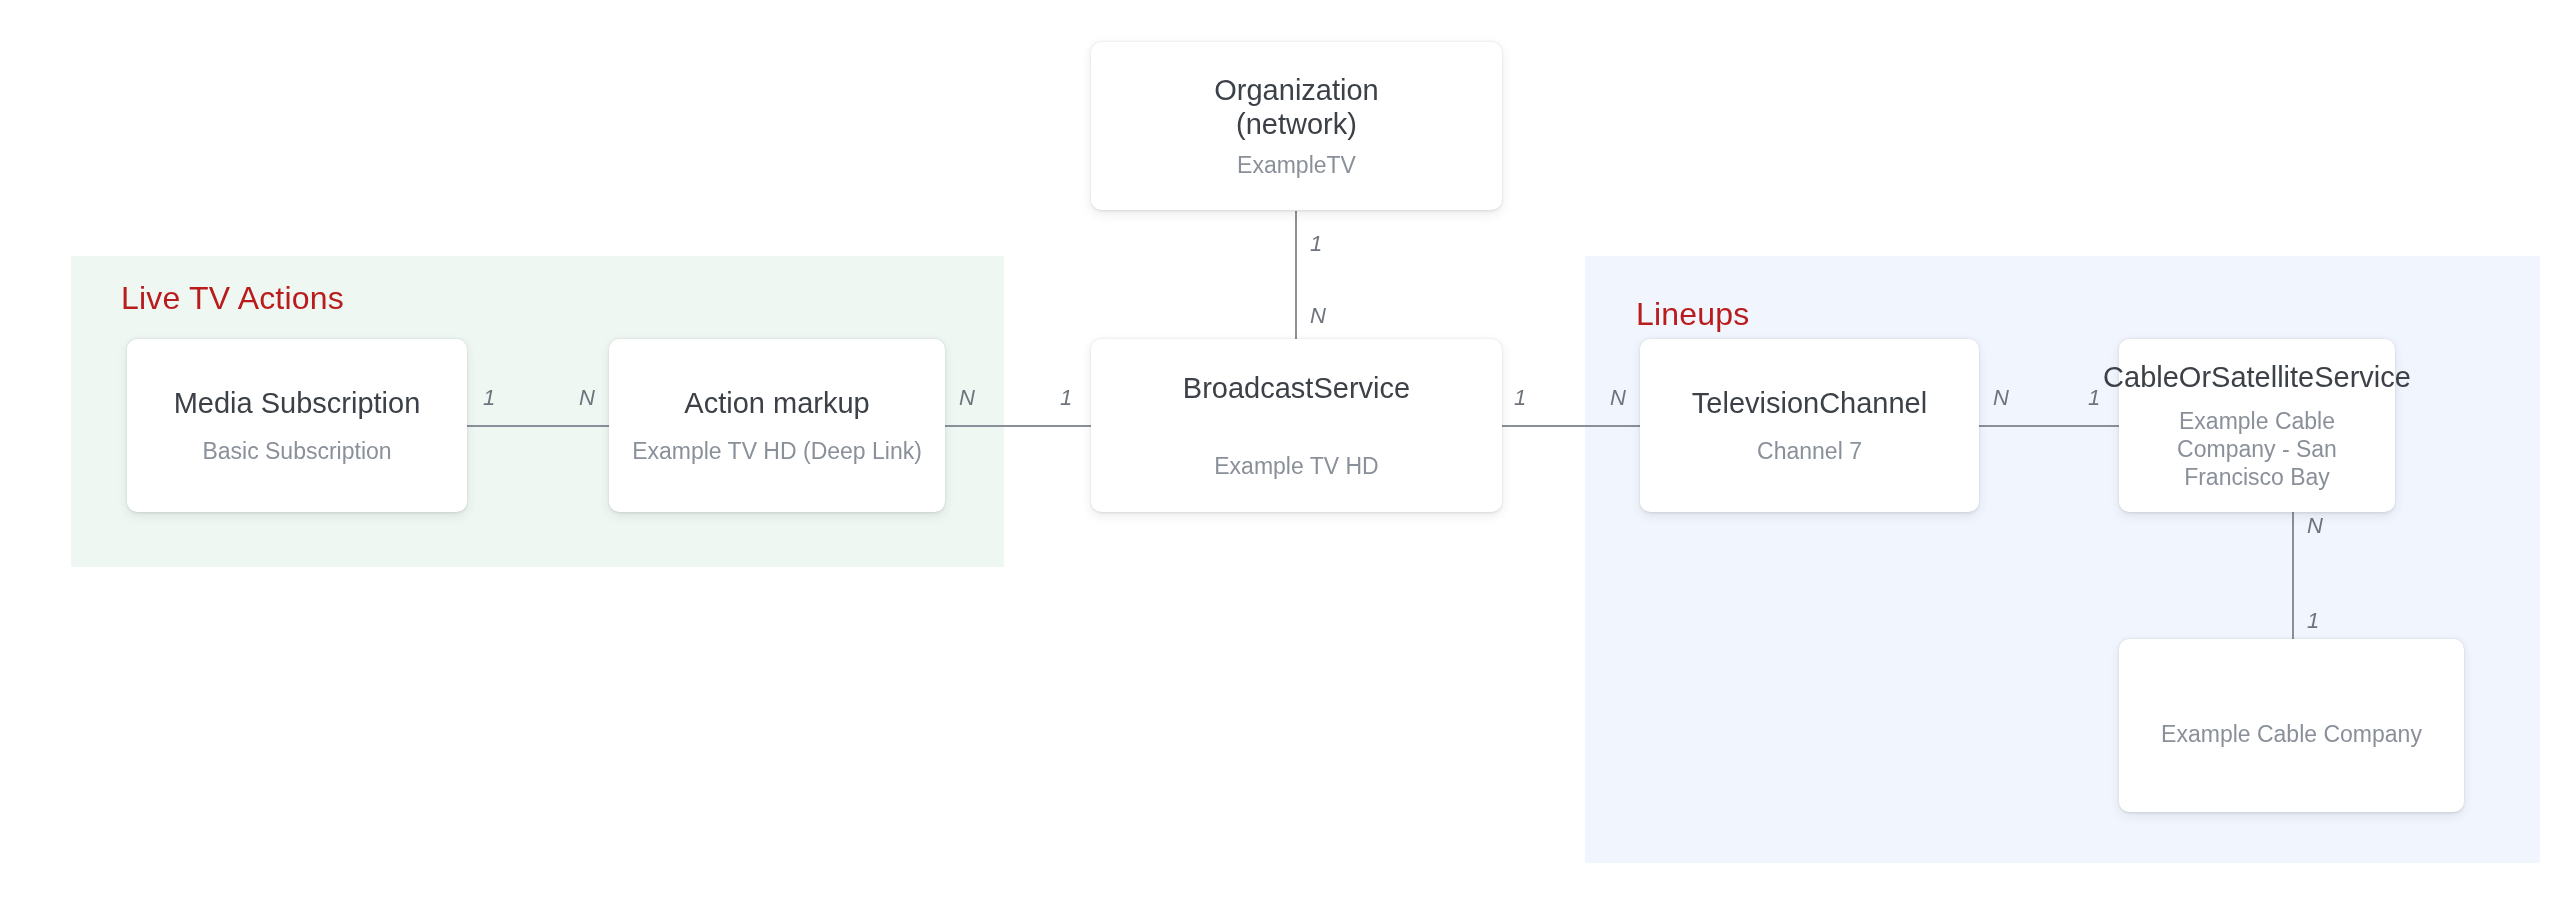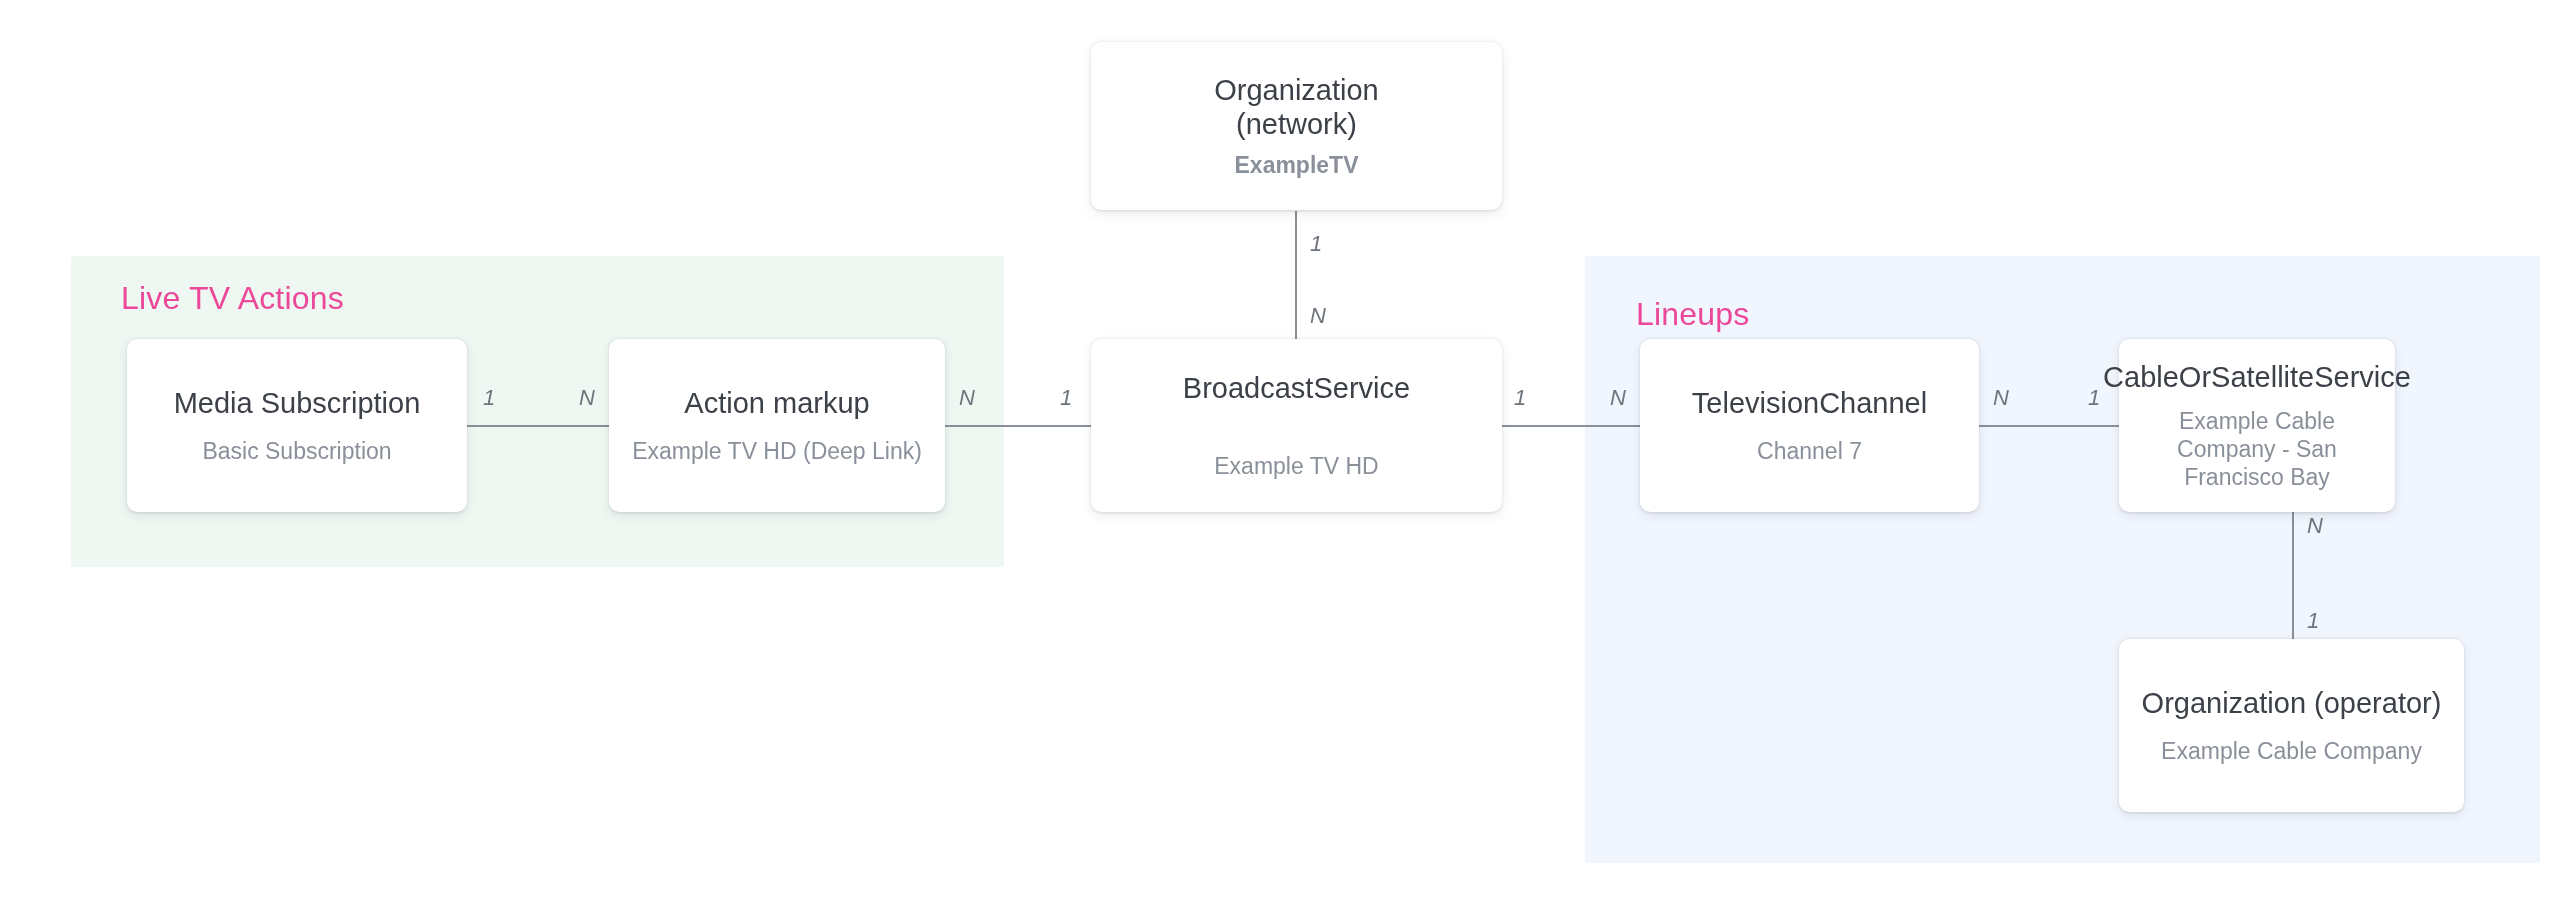--- a/index.html
+++ b/index.html
@@ -4,21 +4,21 @@
 <style>
   html,body{margin:0;padding:0;}
   body{
     width:2576px;height:906px;background:#ffffff;position:relative;overflow:hidden;
     font-family:"Liberation Sans","DejaVu Sans",sans-serif;
   }
   #canvas{position:absolute;left:0;top:0;width:2576px;height:906px;}
 
   .panel{position:absolute;border-radius:1.8px;}
   .panel-title{
-    position:absolute;font-size:32px;color:#ec4899;letter-spacing:0.2px;
+    position:absolute;font-size:32px;color:#b91c1c;letter-spacing:0.2px;
     white-space:nowrap;
   }
 
   .edge{position:absolute;background:#8a9099;}
   .edge-h{height:1.8px;}
   .edge-v{width:1.8px;}
 
   .card{
     position:absolute;background:#ffffff;border-radius:10.6px;
     box-shadow:0 0.9px 2.7px rgba(40,48,60,.13), 0 3.5px 10.6px rgba(40,48,60,.09);
@@ -74,21 +74,21 @@
   <div class="cardinality" style="left:1610px;top:387px;">N</div>
 
   <div class="cardinality" style="left:1993px;top:387px;">N</div>
   <div class="cardinality" style="left:2088px;top:387px;">1</div>
 
   <div class="cardinality" style="left:2307px;top:515px;">N</div>
   <div class="cardinality" style="left:2307px;top:610px;">1</div>
 
   <div class="card" style="left:1091px;top:42px;width:411px;height:168px;">
     <div class="card-title" style="white-space:normal;"><span>Organization</span><br><span>(network)</span></div>
-    <div class="card-sub" style="margin-top:9px;font-weight:bold;">ExampleTV</div>
+    <div class="card-sub" style="margin-top:9px;">ExampleTV</div>
   </div>
 
   <div class="card" style="left:127px;top:339px;width:340px;height:173px;">
     <div class="card-title">Media Subscription</div>
     <div class="card-sub">Basic Subscription</div>
   </div>
 
   <div class="card" style="left:609px;top:339px;width:336px;height:173px;">
     <div class="card-title">Action markup</div>
     <div class="card-sub">Example TV HD (Deep Link)</div>
@@ -103,18 +103,17 @@
     <div class="card-title">TelevisionChannel</div>
     <div class="card-sub">Channel 7</div>
   </div>
 
   <div class="card" style="left:2119px;top:339px;width:276px;height:173px;">
     <div class="card-title">CableOrSatelliteService</div>
     <div class="card-sub two-line" style="margin-top:12.4px;">Example Cable Company - San Francisco Bay</div>
   </div>
 
   <div class="card" style="left:2119px;top:639px;width:345px;height:173px;">
-    <div class="card-title">Organization (operator)</div>
     <div class="card-sub">Example Cable Company</div>
   </div>
 
 </div>
 
 
 </body></html>

